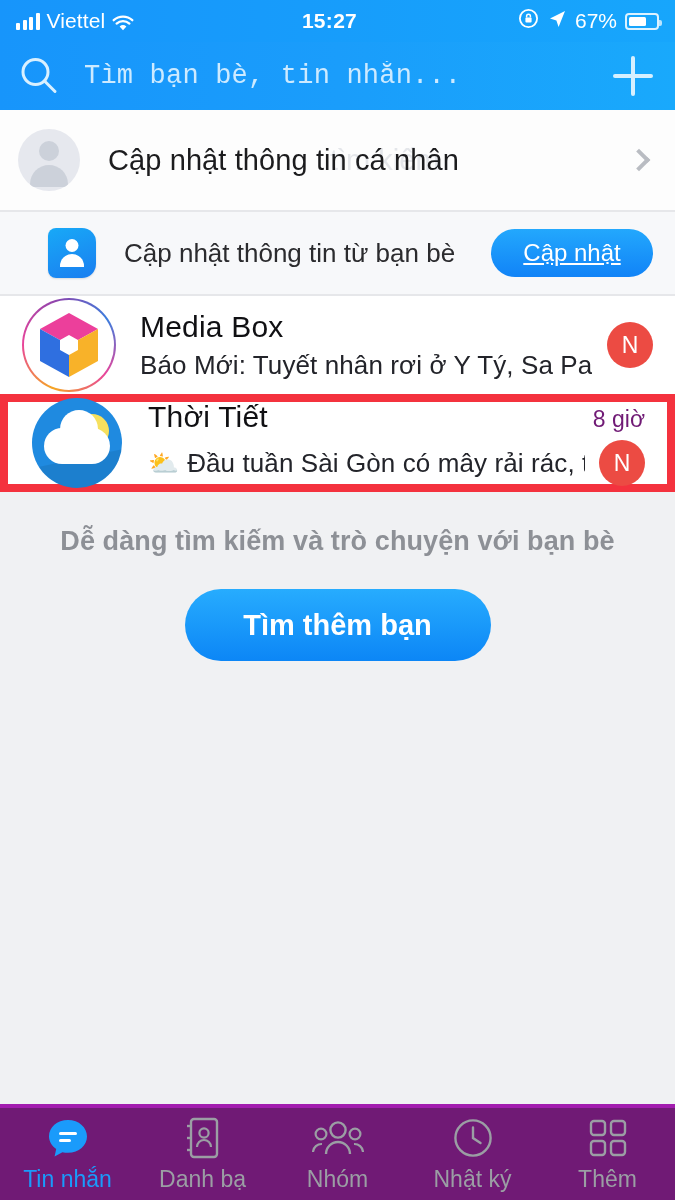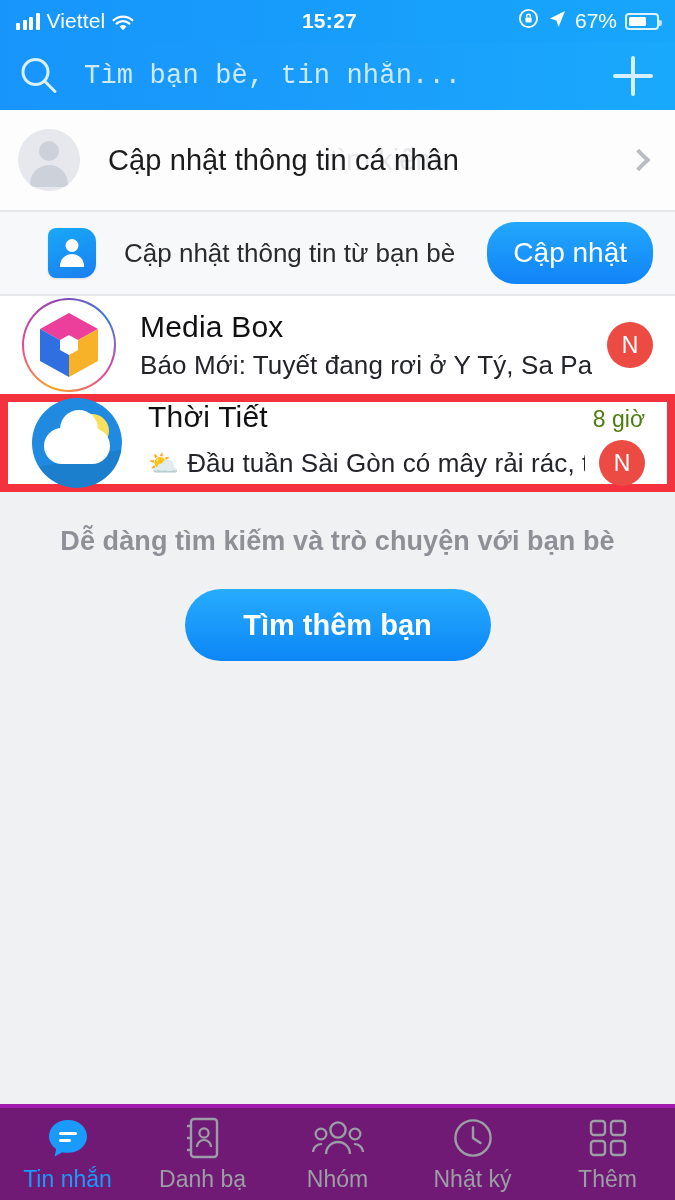--- a/index.html
+++ b/index.html
@@ -80,24 +80,24 @@
     width:48px; height:50px; flex:0 0 48px; border-radius:8px 14px 14px 8px;
     background:linear-gradient(160deg,#18a9f7 0%,#1a7ef0 100%);
     position:relative; box-shadow:0 1px 2px rgba(0,0,0,.12);
   }
   .bk-icon .h{ position:absolute; left:50%; top:11px; transform:translateX(-50%);
                width:13px; height:13px; border-radius:50%; background:#fff; }
   .bk-icon .b{ position:absolute; left:50%; bottom:11px; transform:translateX(-50%);
                width:24px; height:13px; border-radius:12px 12px 0 0; background:#fff; }
   .banner-label{ flex:1; padding-left:28px; font-size:26px; color:#2b2b2e; }
   .update-btn{
-    min-width:162px; height:62px; border-radius:28px; border:none;
+    min-width:162px; height:48px; border-radius:28px; border:none;
     background:linear-gradient(180deg,#23a8fd 0%,#1183f7 100%);
-    color:#fff; font-size:28px; font-family:inherit; cursor:pointer;
-    display:flex; align-items:center; justify-content:center; padding:0 26px;
+    color:#fff; font-size:24px; font-family:inherit; cursor:pointer;
+    display:flex; align-items:center; justify-content:center; padding:0 26px;text-decoration:underline;
   }
 
   
   .list{ background:#fff; }
   .conv{
     height:98px; display:flex; align-items:center; padding:0 22px 0 20px; background:#fff;
   }
   .conv-ava{ width:98px; height:98px; flex:0 0 98px; position:relative; }
 
   
@@ -120,21 +120,21 @@
   .wx .c2{ position:absolute; left:28px; bottom:40px; width:38px; height:38px;
            border-radius:50%; background:#fff; }
   .wx .c3{ position:absolute; left:14px; bottom:32px; width:26px; height:26px;
            border-radius:50%; background:#fff; }
   .wx .shade{ position:absolute; left:6px; bottom:-10px; width:90px; height:40px;
               background:rgba(0,0,0,.08); transform:rotate(-12deg); }
 
   .conv-body{ flex:1; padding-left:22px; min-width:0; }
   .conv-top{ display:flex; align-items:baseline; }
   .conv-name{ font-size:30px; color:#101013; font-weight:normal; letter-spacing:.2px; }
-  .conv-time{ margin-left:auto; font-size:23px; color:#4d7c0f; white-space:nowrap; }
+  .conv-time{ margin-left:auto; font-size:23px; color:#701a75; white-space:nowrap; }
   .conv-sub{ display:flex; align-items:center; margin-top:6px; }
   .conv-msg{ font-size:26px; color:#23242a; white-space:nowrap; overflow:hidden;
              text-overflow:clip; letter-spacing:.1px; }
   .emoji{ font-size:25px; margin-right:8px; }
   .badge{
     width:46px; height:46px; flex:0 0 46px; border-radius:50%; background:#ec4b43;
     color:#fff; font-size:23px; display:flex; align-items:center; justify-content:center;
     margin-left:14px;
   }
   .conv-right{ display:flex; flex-direction:column; align-items:flex-end; justify-content:center; }
@@ -253,21 +253,21 @@
           <polygon points="60,18 60,50 31,66 31,34" fill="#f8b229"></polygon>
           <polygon points="31,24 40,29 40,39 31,44 22,39 22,29" fill="#ffffff"></polygon>
         </svg>
       </div>
       <div class="conv-body">
         <div class="conv-top">
           <span class="conv-name">Media Box</span>
           <span class="conv-time"></span>
         </div>
         <div class="conv-sub">
-          <span class="conv-msg">Báo Mới: Tuyết đang rơi ở Y Tý, Sa Pa</span>
+          <span class="conv-msg">Báo Mới: Tuyết nhân rơi ở Y Tý, Sa Pa</span>
         </div>
       </div>
       <div class="conv-right">
         <span class="badge">N</span>
       </div>
     </div>
 
     <div class="conv highlight">
       <div class="conv-ava">
         <div class="wx">

